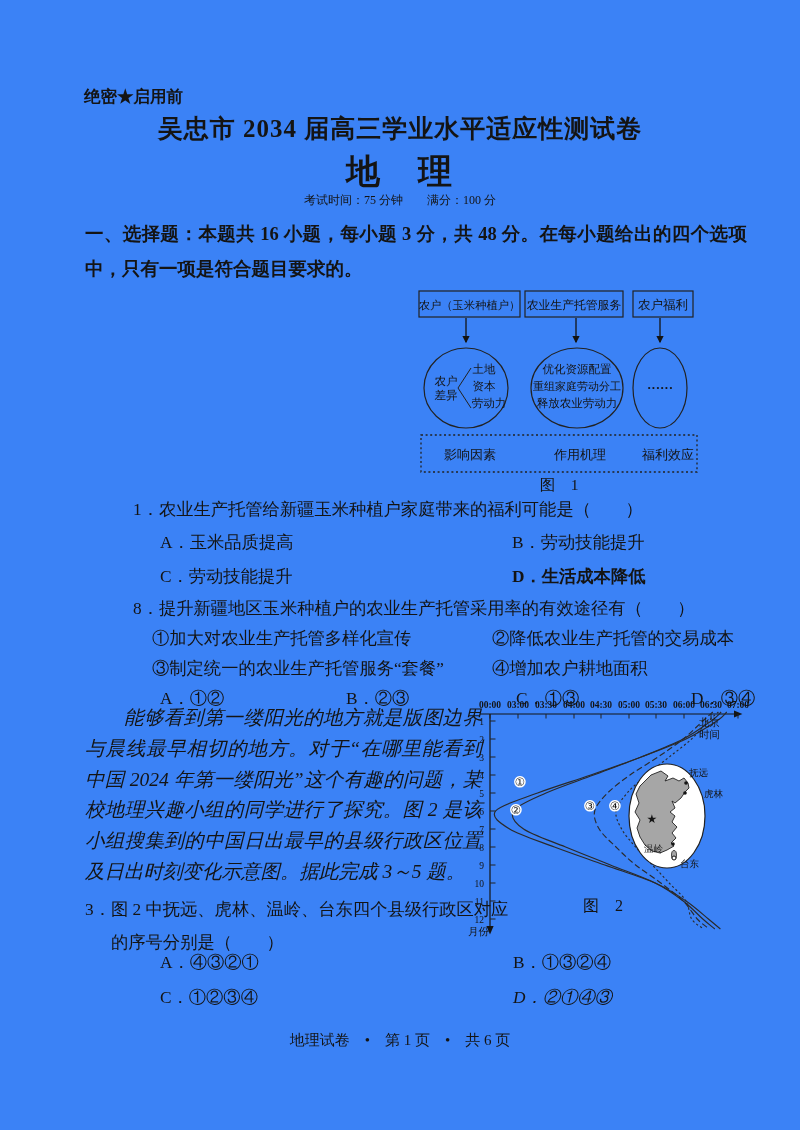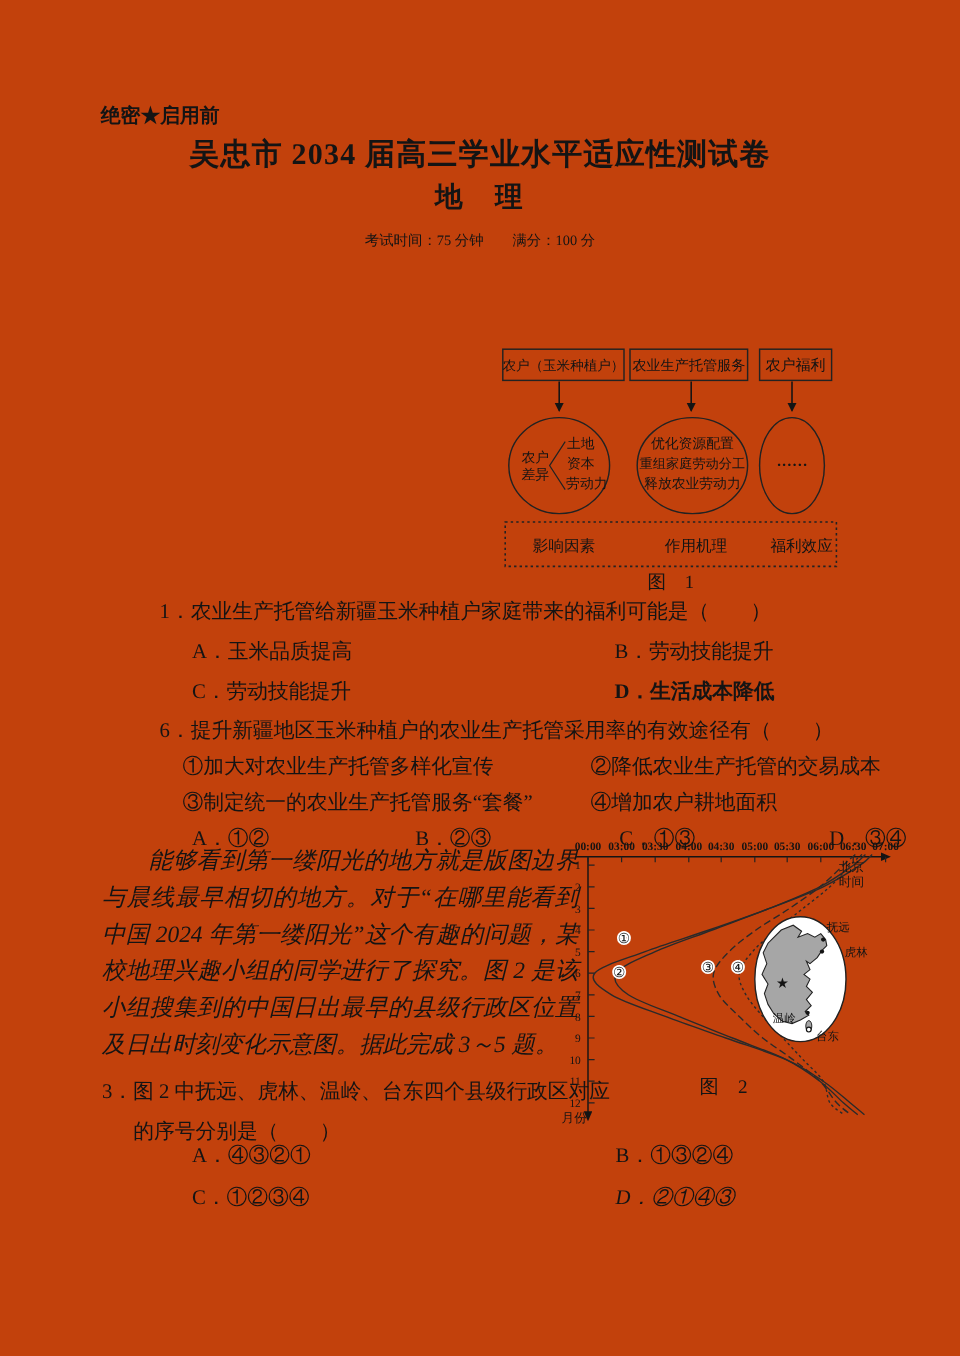--- a/index.html
+++ b/index.html
@@ -1,39 +1,40 @@
 <!DOCTYPE html>
 <html><head>
 <meta charset="utf-8">
 <style>
   html,body{margin:0;padding:0;background:#e8e8e8;}
-  .page{position:relative;width:800px;height:1130px;background:#c2410c;margin:0 auto;
+  .page{position:relative;width:800px;height:1130px;background:#3b82f6;margin:0 auto;
         font-family:"Liberation Serif","DejaVu Serif",serif;color:#141414;overflow:hidden;}
   .abs{position:absolute;}
   .b{font-weight:bold;}
   .center{left:0;width:800px;text-align:center;}
   .q{font-size:17.3px;line-height:22px;white-space:nowrap;margin-left:48px;}
   .passage{font-style:italic;text-align:justify;}
   .passage p{margin:0;text-indent:2em;}
   svg text{font-family:"Liberation Serif","DejaVu Serif",serif;fill:#141414;}
   .figtext{font-size:11.5px;}
   .ticklab{font-size:9.5px;}
   .curvelab{font-size:11.5px;}
   .axl{stroke:#222;stroke-width:1;}
 </style>
 </head>
 <body>
 
 <div class="page">
 
   <div class="abs b" style="left:84px;top:86px;font-size:16.5px;">绝密★启用前</div>
   <div class="abs center b" style="top:112px;font-size:25px;letter-spacing:1px;">吴忠市 2034 届高三学业水平适应性测试卷</div>
-  <div class="abs center b" style="top:149px;font-size:23px;letter-spacing:2px;">地　理</div>
+  <div class="abs center b" style="top:149px;font-size:34px;letter-spacing:2px;">地　理</div>
   <div class="abs center" style="top:192px;font-size:12px;">考试时间：75 分钟　　满分：100 分</div>
 
+  <div class="abs b" style="left:85px;top:217px;width:662px;font-size:18.5px;line-height:35px;text-align:justify;">一、选择题：本题共 16 小题，每小题 3 分，共 48 分。在每小题给出的四个选项中，只有一项是符合题目要求的。</div>
 
 
   <svg class="abs" style="left:418px;top:283px;" width="282" height="214" viewBox="0 0 282 214">
     <defs>
       <marker id="arr1" markerWidth="8" markerHeight="8" refX="5" refY="3" orient="auto">
         <path d="M0,0 L6,3 L0,6 Z" fill="#141414"></path>
       </marker>
     </defs>
     <g>
       <rect x="1" y="8" width="101" height="26" fill="none" stroke="#222" stroke-width="1.2"></rect>
@@ -74,21 +75,21 @@
     </g>
     <text x="141" y="207" text-anchor="middle" style="font-size:15.5px">图　1</text>
   </svg>
 
   <div class="abs q" style="left:85px;top:499px;">1．农业生产托管给新疆玉米种植户家庭带来的福利可能是（　　）</div>
   <div class="abs q" style="left:112px;top:532px;">A．玉米品质提高</div>
   <div class="abs q" style="left:464px;top:532px;">B．劳动技能提升</div>
   <div class="abs q" style="left:112px;top:566px;">C．劳动技能提升</div>
   <div class="abs q" style="left:464px;top:566px;font-weight:bold;">D．生活成本降低</div>
 
-  <div class="abs q" style="left:85px;top:598px;">6．提升新疆地区玉米种植户的农业生产托管采用率的有效途径有（　　）</div>
+  <div class="abs q" style="left:85px;top:598px;">8．提升新疆地区玉米种植户的农业生产托管采用率的有效途径有（　　）</div>
   <div class="abs q" style="left:104px;top:628px;">①加大对农业生产托管多样化宣传</div>
   <div class="abs q" style="left:444px;top:628px;">②降低农业生产托管的交易成本</div>
   <div class="abs q" style="left:104px;top:658px;">③制定统一的农业生产托管服务“套餐”</div>
   <div class="abs q" style="left:444px;top:658px;">④增加农户耕地面积</div>
   <div class="abs q" style="left:112px;top:688px;">A．①②</div>
   <div class="abs q" style="left:298px;top:688px;">B．②③</div>
   <div class="abs q" style="left:468px;top:688px;">C．①③</div>
   <div class="abs q" style="left:643px;top:688px;">D．③④</div>
 
   <div class="abs passage" style="left:85px;top:703px;width:397px;font-size:19.5px;line-height:30.8px;">
@@ -183,14 +184,15 @@
       <text x="0" y="240" style="font-size:10.5px">月份</text>
     </g>
     <text x="135" y="216" text-anchor="middle" style="font-size:16px">图　2</text>
   </svg>
 
   <div class="abs q" style="left:112px;top:952px;">A．④③②①</div>
   <div class="abs q" style="left:465px;top:952px;">B．①③②④</div>
   <div class="abs q" style="left:112px;top:987px;">C．①②③④</div>
   <div class="abs q" style="left:465px;top:987px;font-style:italic;">D．②①④③</div>
 
+  <div class="abs center" style="top:1031px;font-size:15px;">地理试卷　•　第 1 页　•　共 6 页</div>
 
 </div>
 
 </body></html>

